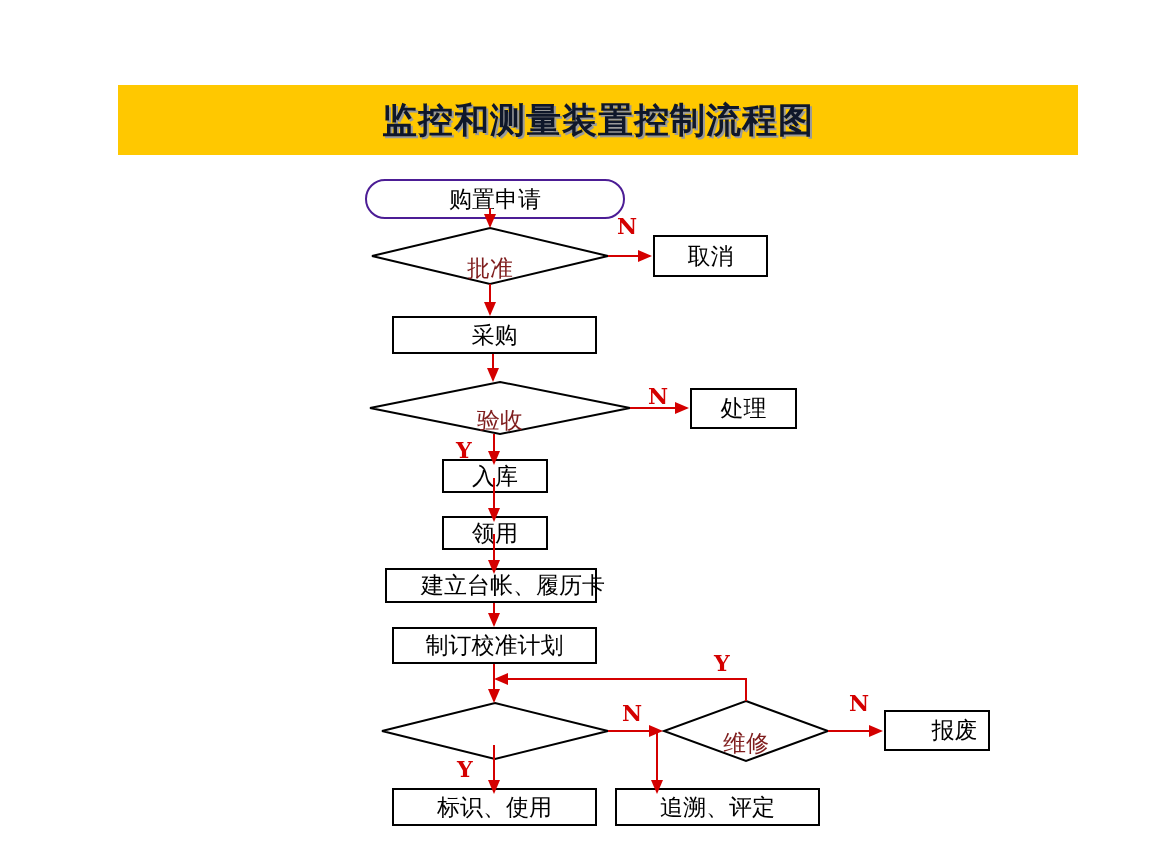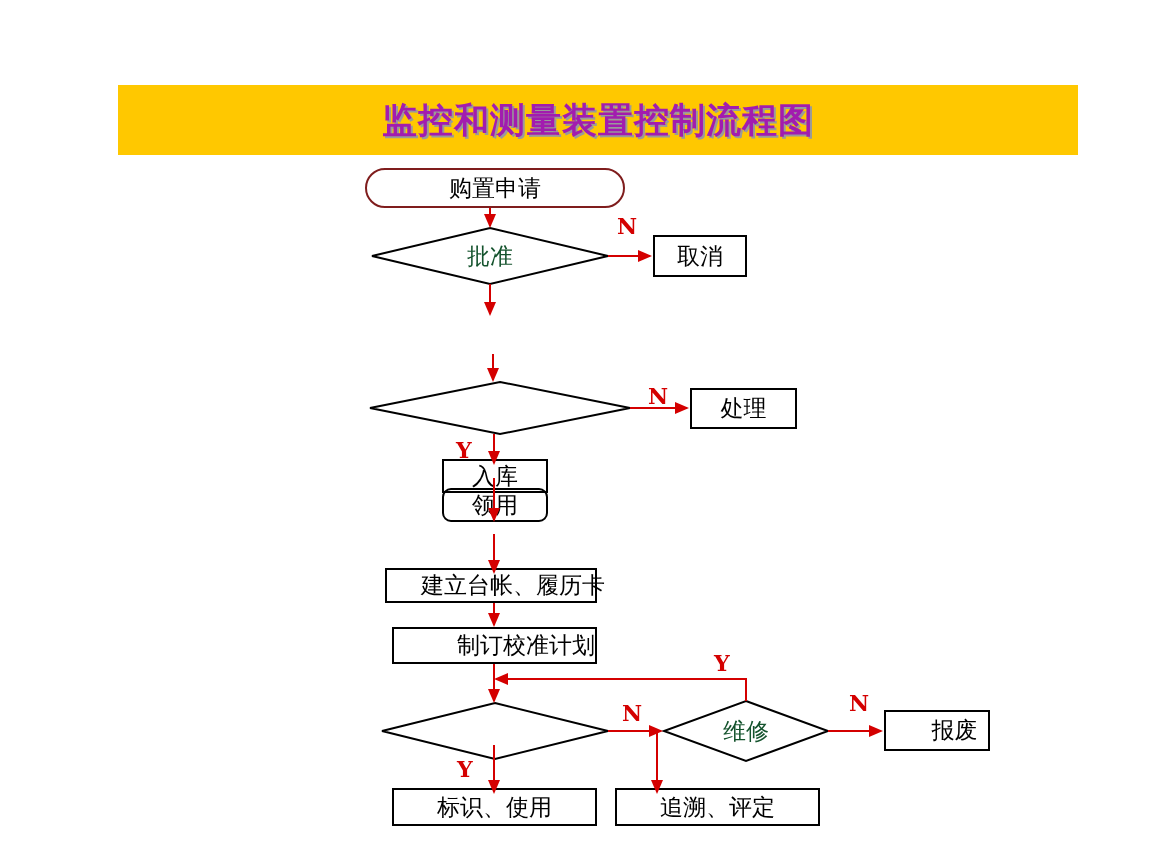--- a/index.html
+++ b/index.html
@@ -30,21 +30,21 @@
     background: #ffc800;
     display: flex;
     align-items: center;
     justify-content: center;
   }
   #title-text {
     font-family: "DejaVu Sans", "Liberation Sans", sans-serif;
     font-weight: bold;
     font-size: 35px;
     letter-spacing: 1px;
-    color: #a21caf;
+    color: #0f172a;
     text-shadow: 2px 2px 0 #9a9a9a;
     white-space: nowrap;
     line-height: 1;
   }
   
   .node {
     position: absolute;
     box-sizing: border-box;
     display: flex;
     align-items: center;
@@ -54,36 +54,38 @@
     font-family: "DejaVu Serif", "Liberation Serif", serif;
     font-size: 23px;
     line-height: 1;
     z-index: 2;
   }
   .box {
     border: 2px solid #000000;
     background: transparent;
   }
   .stadium {
-    border: 2px solid #7f1d1d;
+    border: 2px solid #4c1d95;
     border-radius: 999px;
     background: transparent;
+    margin-top: 11px;
   }
   
   .diamond-label {
     position: absolute;
     display: flex;
     align-items: center;
     justify-content: center;
     white-space: nowrap;
-    color: #14532d;
+    color: #7f1d1d;
     font-family: "DejaVu Serif", "Liberation Serif", serif;
     font-size: 23px;
     line-height: 1;
     z-index: 2;
+    margin-top: 12px;
   }
   
   .overflow-text {
     overflow: visible;
   }
   
   .branch-label {
     position: absolute;
     color: #d40000;
     font-family: "DejaVu Serif", "Liberation Serif", serif;
@@ -130,43 +132,49 @@
   </svg>
 
   <div class="node stadium" style="left:365px; top:168px; width:260px; height:40px;">
     <span>购置申请</span>
   </div>
 
   <div class="diamond-label" style="left:372px; top:244px; width:236px; height:24px;">
     <span>批准</span>
   </div>
 
-  <div class="node box" style="left:653px; top:235px; width:94px; height:42px;">
+  <div class="node box" style="left:653px; top:235px; width:115px; height:42px;">
     <span>取消</span>
   </div>
 
-
+  <div class="node box" style="left:392px; top:316px; width:205px; height:38px;">
+    <span>采购</span>
+  </div>
+
+  <div class="diamond-label" style="left:370px; top:396px; width:260px; height:24px;">
+    <span>验收</span>
+  </div>
 
   <div class="node box" style="left:690px; top:388px; width:107px; height:41px;align-items:center;">
     <span>处理</span>
   </div>
 
   <div class="node box" style="left:442px; top:459px; width:106px; height:34px;">
     <span>入库</span>
   </div>
 
-  <div class="node box" style="left:442px; top:488px; width:106px; height:34px;border-radius:9px;">
+  <div class="node box" style="left:442px; top:516px; width:106px; height:34px;">
     <span>领用</span>
   </div>
 
   <div class="node box overflow-text" style="left:385px; top:568px; width:212px; height:35px;padding-left:44px;">
     <span>建立台帐、履历卡</span>
   </div>
 
-  <div class="node box" style="left:392px; top:627px; width:205px; height:37px;justify-content:flex-end;">
+  <div class="node box" style="left:392px; top:627px; width:205px; height:37px;">
     <span>制订校准计划</span>
   </div>
 
 
   <div class="diamond-label" style="left:664px; top:719px; width:164px; height:24px;">
     <span>维修</span>
   </div>
 
   <div class="node box" style="left:884px; top:710px; width:106px; height:41px;padding-left:35px;">
     <span>报废</span>

